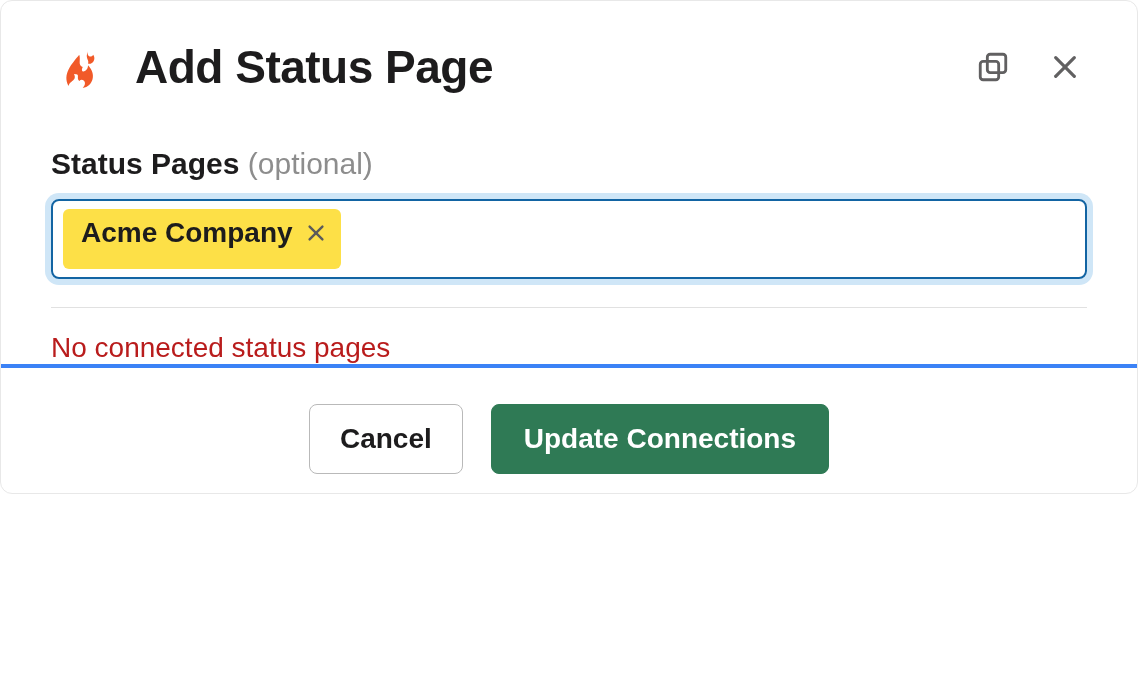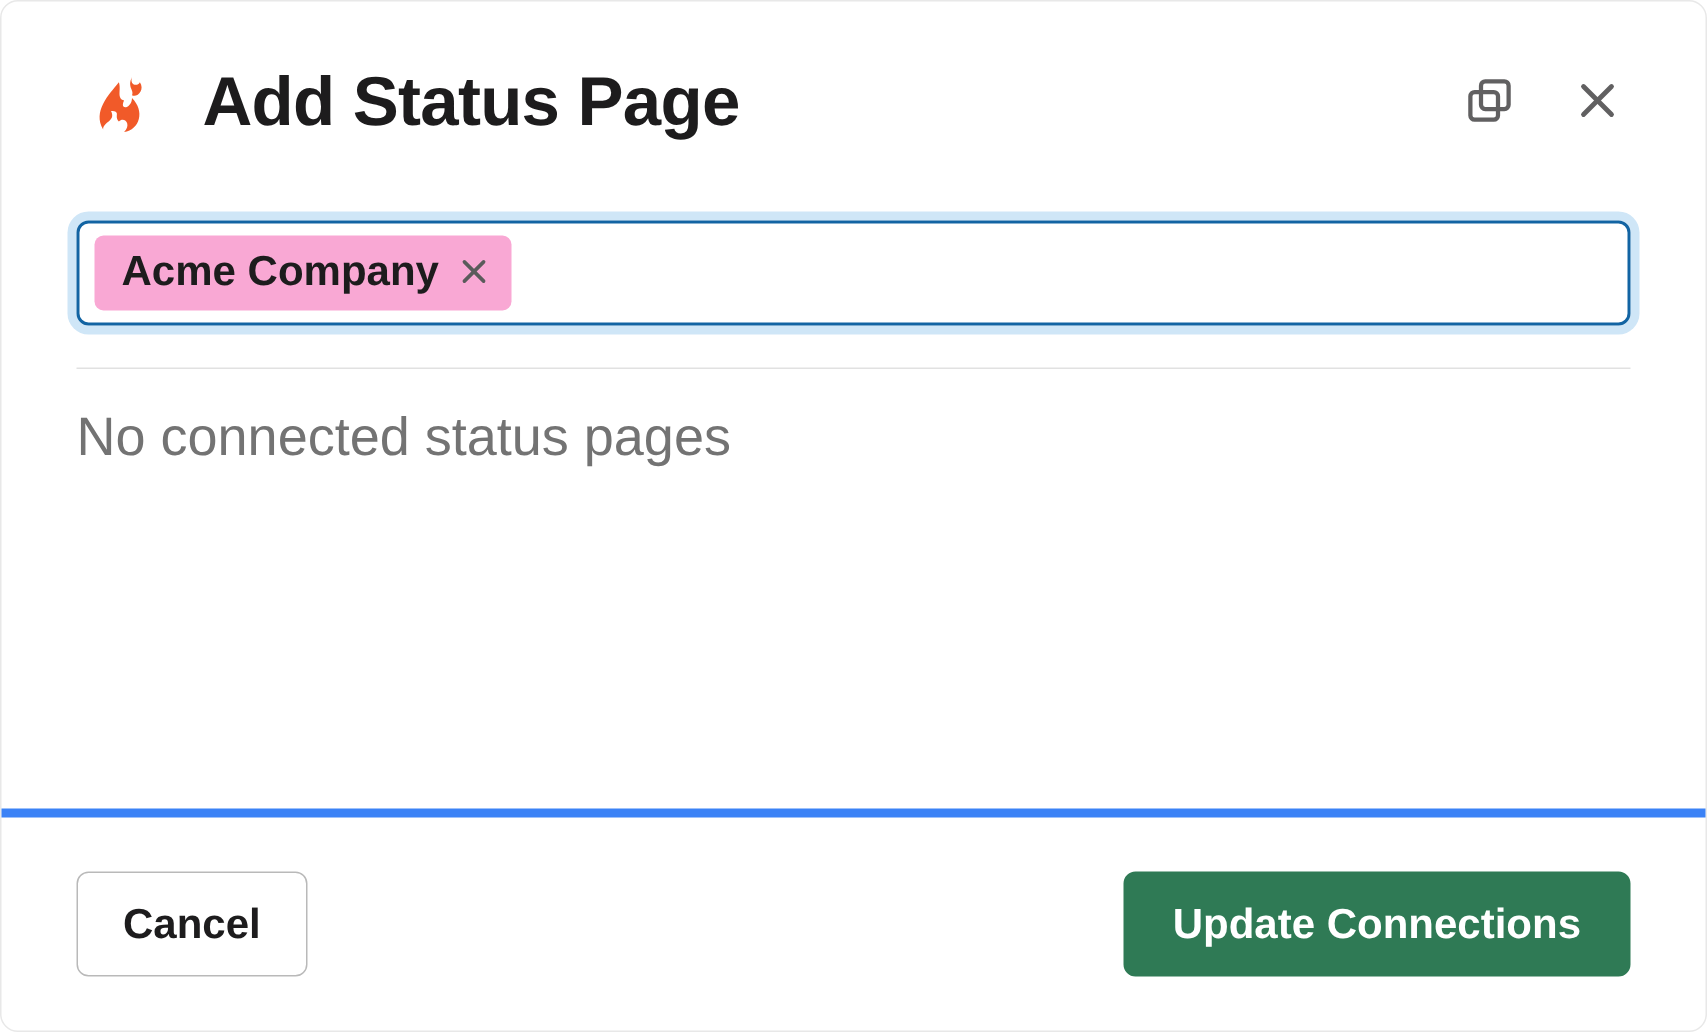--- a/index.html
+++ b/index.html
@@ -1,35 +1,35 @@
 <!DOCTYPE html>
 <html><head>
   <meta charset="utf-8">
   <style>
     * { box-sizing: border-box; margin: 0; padding: 0; }
     html, body { width: 1138px; height: 688px; font-family: -apple-system, BlinkMacSystemFont, "Segoe UI", Helvetica, Arial, sans-serif; background: #fff; color: #1d1c1d; overflow: hidden; }
-    .modal { width: 1138px; height: 688px; border: 1px solid #e8e8e8; border-radius: 12px; display: flex; flex-direction: column; position: relative; }
+    .modal { width: 1138px; height: 494px; border: 1px solid #e8e8e8; border-radius: 12px; display: flex; flex-direction: column; position: relative; }
     .header { display: flex; align-items: center; padding: 36px 50px 10px 50px; gap: 24px; }
     .logo { width: 60px; height: 60px; display: flex; align-items: center; justify-content: center; }
     .title { font-size: 46px; font-weight: 800; letter-spacing: -0.5px; }
     .header-actions { margin-left: auto; display: flex; align-items: center; gap: 28px; color: #616061; }
     .icon-btn { width: 44px; height: 44px; display: flex; align-items: center; justify-content: center; cursor: pointer; border-radius: 6px; }
 
     .body { padding: 40px 50px 0 50px; flex: 1; }
     .field-label { font-size: 30px; font-weight: 700; margin-bottom: 18px; }
     .optional { font-weight: 400; color: #8d8d8d; }
     .token-input { border: 2px solid #1264a3; border-radius: 8px; box-shadow: 0 0 0 6px #cfe6f7; padding: 8px 10px; display: flex; gap: 8px; min-height: 70px; align-items: center; }
-    .token { background: #f9a8d4; border-radius: 6px; padding: 8px 14px 10px 18px; display: flex; align-items: center; gap: 12px; font-size: 28px; font-weight: 600; color: #1d1c1d; }
+    .token { background: #fde047; border-radius: 6px; padding: 8px 14px 20px 18px; display: flex; align-items: center; gap: 12px; font-size: 28px; font-weight: 600; color: #1d1c1d; }
     .token-x { color: #5b5b5b; cursor: pointer; display:flex; align-items:center; }
 
     .divider { border: none; border-top: 1px solid #e1e1e1; margin: 28px 0 24px 0; }
     .section-title { font-size: 30px; font-weight: 800; margin-bottom: 24px; }
-    .empty { font-size: 36px; color: #737373; font-weight: 400; }
+    .empty { font-size: 28px; color: #b91c1c; font-weight: 400; }
 
-    .footer { border-top: 6px solid #3b82f6; padding: 36px 50px 36px 50px; display: flex; justify-content: space-between; gap: 28px; }
+    .footer { border-top: 4px solid #3b82f6; padding: 36px 50px 36px 50px; display: flex; justify-content: center; gap: 28px; }
     .btn { font-size: 28px; font-weight: 600; border-radius: 8px; padding: 18px 30px; cursor: pointer; }
     .btn-secondary { background: #fff; color: #1d1c1d; border: 1px solid #b9b9b9; }
     .btn-primary { background: #2f7a55; color: #fff; border: 1px solid #2f7a55; padding: 18px 32px; }
   </style>
 </head>
 <body>
 
 <div class="modal">
   <div class="header">
     <div class="logo">
@@ -49,20 +49,24 @@
       <div class="icon-btn">
         <svg width="32" height="32" viewBox="0 0 24 24" fill="none" stroke="#616061" stroke-width="2.4" stroke-linecap="round">
           <line x1="5" y1="5" x2="19" y2="19"></line>
             <line x1="19" y1="5" x2="5" y2="19"></line>
         </svg>
       </div>
     </div>
   </div>
 
   <div class="body">
+    <div class="field-label">
+      <span>Status Pages</span>
+      <span class="optional">(optional)</span>
+    </div>
     <div class="token-input">
       <div class="token">
         <span>Acme Company</span>
         <span class="token-x">
           <svg width="22" height="22" viewBox="0 0 24 24" fill="none" stroke="#5b5b5b" stroke-width="2.6" stroke-linecap="round">
               <line x1="5" y1="5" x2="19" y2="19"></line>
               <line x1="19" y1="5" x2="5" y2="19"></line>
             </svg>
         </span>
       </div>

